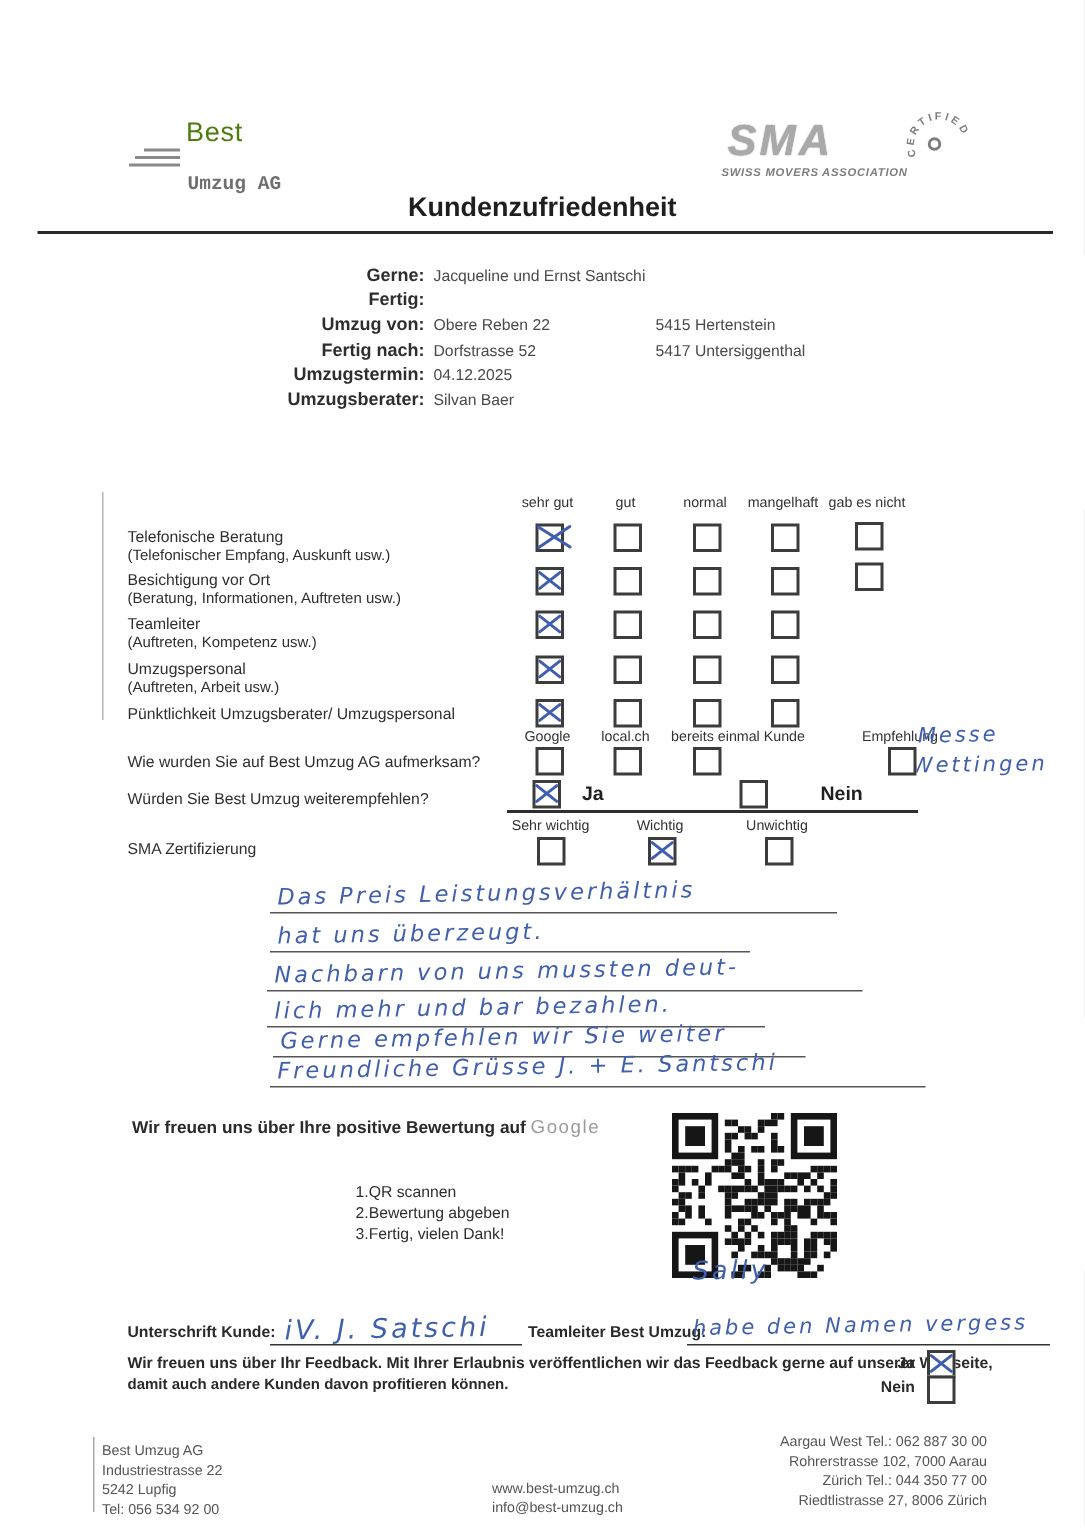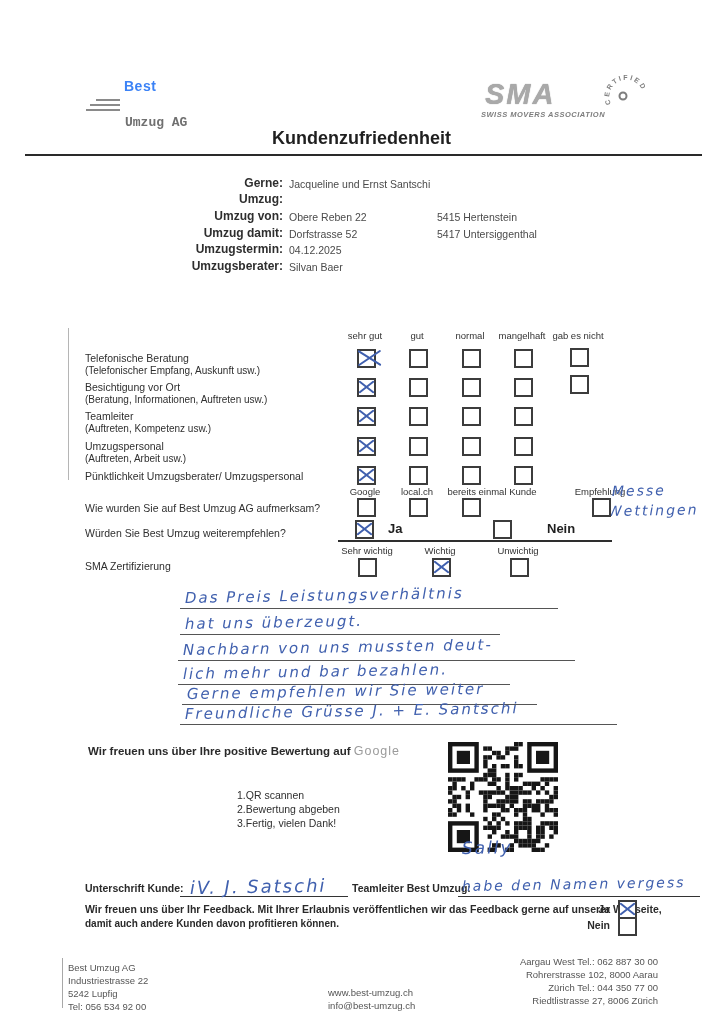--- a/index.html
+++ b/index.html
@@ -18,21 +18,21 @@
   .cb.ck.big::after{width:27px;left:-3px;transform:rotate(-34deg);}
   
   .hw{font-family:"DejaVu Sans",sans-serif;font-style:italic;color:#4060ae;
       letter-spacing:2px;white-space:nowrap;transform:rotate(-1deg);transform-origin:left bottom;}
   .rule{border-bottom:1px solid #555;}
   .colhead{font-size:9.5px;color:#333;}
   .rowtitle{font-size:10.5px;color:#2f2f2f;}
   .rowsub{font-size:10px;color:#2f2f2f;}
   .q{font-size:10.5px;color:#2f2f2f;}
   .small{font-size:9.5px;color:#555;line-height:13px;}
-  .logo-best-top{font-size:14px;font-weight:bold;color:#3b82f6;letter-spacing:.5px;}
+  .logo-best-top{font-size:18px;font-weight:normal;color:#4d7c0f;letter-spacing:.5px;}
   .logo-best-sub{font-size:13px;font-weight:bold;color:#707070;}
   .sma-big{font-size:29px;font-weight:bold;font-style:italic;color:#a9a9a9;letter-spacing:2px;
            text-shadow:0 0 1px #8a8a8a;}
   .sma-sub{font-size:7.5px;font-weight:bold;font-style:italic;color:#7d7d7d;letter-spacing:.5px;}
   .infolabel{font-size:12px;font-weight:bold;color:#2e2e2e;}
   .infoval{font-size:10.5px;color:#4a4a4a;}
 </style>
 </head>
 <body>
 
@@ -62,28 +62,28 @@
     </svg>
   </div>
 
   <div class="abs c b" style="left:0;top:128px;width:723px;font-size:18px;color:#1f1f1f;">Kundenzufriedenheit</div>
   <div class="abs" style="left:25px;top:154px;width:677px;height:2px;background:#2a2a2a;"></div>
 
   <div>
     <div class="abs infolabel r" style="left:100px;top:176px;width:183px;">Gerne:</div>
     <div class="abs infoval" style="left:289px;top:178px;">Jacqueline und Ernst Santschi</div>
 
-    <div class="abs infolabel r" style="left:100px;top:192px;width:183px;">Umzug:</div>
+    <div class="abs infolabel r" style="left:100px;top:192px;width:183px;">Fertig:</div>
     <div class="abs infoval" style="left:289px;top:194px;"></div>
 
     <div class="abs infolabel r" style="left:100px;top:209px;width:183px;">Umzug von:</div>
     <div class="abs infoval" style="left:289px;top:211px;">Obere Reben 22</div>
     <div class="abs infoval" style="left:437px;top:211px;">5415 Hertenstein</div>
 
-    <div class="abs infolabel r" style="left:100px;top:226px;width:183px;">Umzug damit:</div>
+    <div class="abs infolabel r" style="left:100px;top:226px;width:183px;">Fertig nach:</div>
     <div class="abs infoval" style="left:289px;top:228px;">Dorfstrasse 52</div>
     <div class="abs infoval" style="left:437px;top:228px;">5417 Untersiggenthal</div>
 
     <div class="abs infolabel r" style="left:100px;top:242px;width:183px;">Umzugstermin:</div>
     <div class="abs infoval" style="left:289px;top:244px;">04.12.2025</div>
 
     <div class="abs infolabel r" style="left:100px;top:259px;width:183px;">Umzugsberater:</div>
     <div class="abs infoval" style="left:289px;top:261px;">Silvan Baer</div>
   </div>
 
@@ -449,19 +449,19 @@
       <div>Industriestrasse 22</div>
       <div>5242 Lupfig</div>
       <div>Tel: 056 534 92 00</div>
     </div>
     <div class="abs small" style="left:328px;top:986px;">
       <div>www.best-umzug.ch</div>
       <div>info@best-umzug.ch</div>
     </div>
     <div class="abs small r" style="left:440px;top:955px;width:218px;">
       <div>Aargau West Tel.: 062 887 30 00</div>
-      <div>Rohrerstrasse 102, 8000 Aarau</div>
+      <div>Rohrerstrasse 102, 7000 Aarau</div>
       <div>Zürich Tel.: 044 350 77 00</div>
       <div>Riedtlistrasse 27, 8006 Zürich</div>
     </div>
   </div>
 
 </div>
 
 </body></html>

